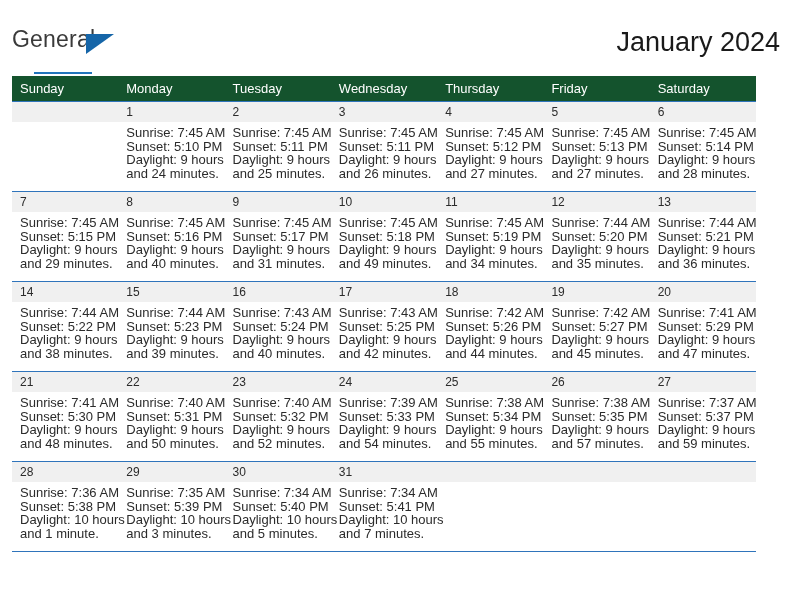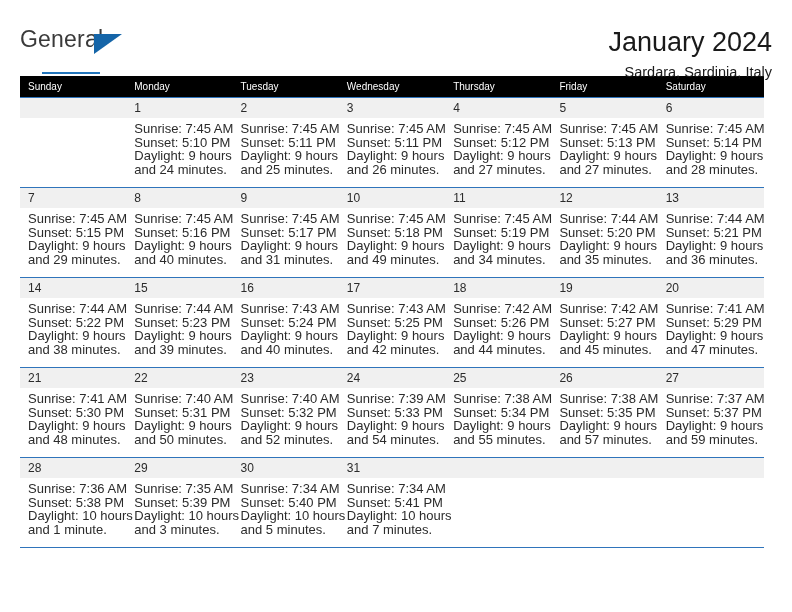--- a/index.html
+++ b/index.html
@@ -6,21 +6,21 @@
   html, body {
     width: 792px;
     height: 612px;
     background: #ffffff;
     font-family: "Liberation Sans", sans-serif;
   }
   .page {
     width: 792px;
     height: 612px;
     position: relative;
-    padding: 0 20px;
+    padding: 0 12px;
   }
 
   
   .top-bar {
     display: flex;
     align-items: flex-start;
     justify-content: space-between;
     height: 76px;
     padding-top: 26px;
   }
@@ -75,23 +75,23 @@
     margin-top: 3px;
   }
 
   
   .calendar {
     width: 744px;
     border-collapse: collapse;
     table-layout: fixed;
   }
   .calendar th {
-    background: #000000;
+    background: #14532d;
     color: #ffffff;
-    font-size: 10px;
+    font-size: 13px;
     font-weight: normal;
     text-align: left;
     padding: 5px 0 5px 8px;
     height: 21px;
   }
   .week-row td {
     vertical-align: top;
     border-top: 1.4px solid #2f74bb;
     padding: 0;
     height: 90px;
@@ -121,21 +121,20 @@
 <div class="page">
 
   <div class="top-bar">
     <div class="logo">
       <span class="logo-general">General</span>
       <span class="logo-triangle"></span>
       <span class="logo-underline"></span>
     </div>
     <div class="title-block">
       <div class="cal-title">January 2024</div>
-      <div class="cal-subtitle">Sardara, Sardinia, Italy</div>
     </div>
   </div>
 
   <table class="calendar">
     <thead>
       <tr>
         <th>Sunday</th>
         <th>Monday</th>
         <th>Tuesday</th>
         <th>Wednesday</th>

